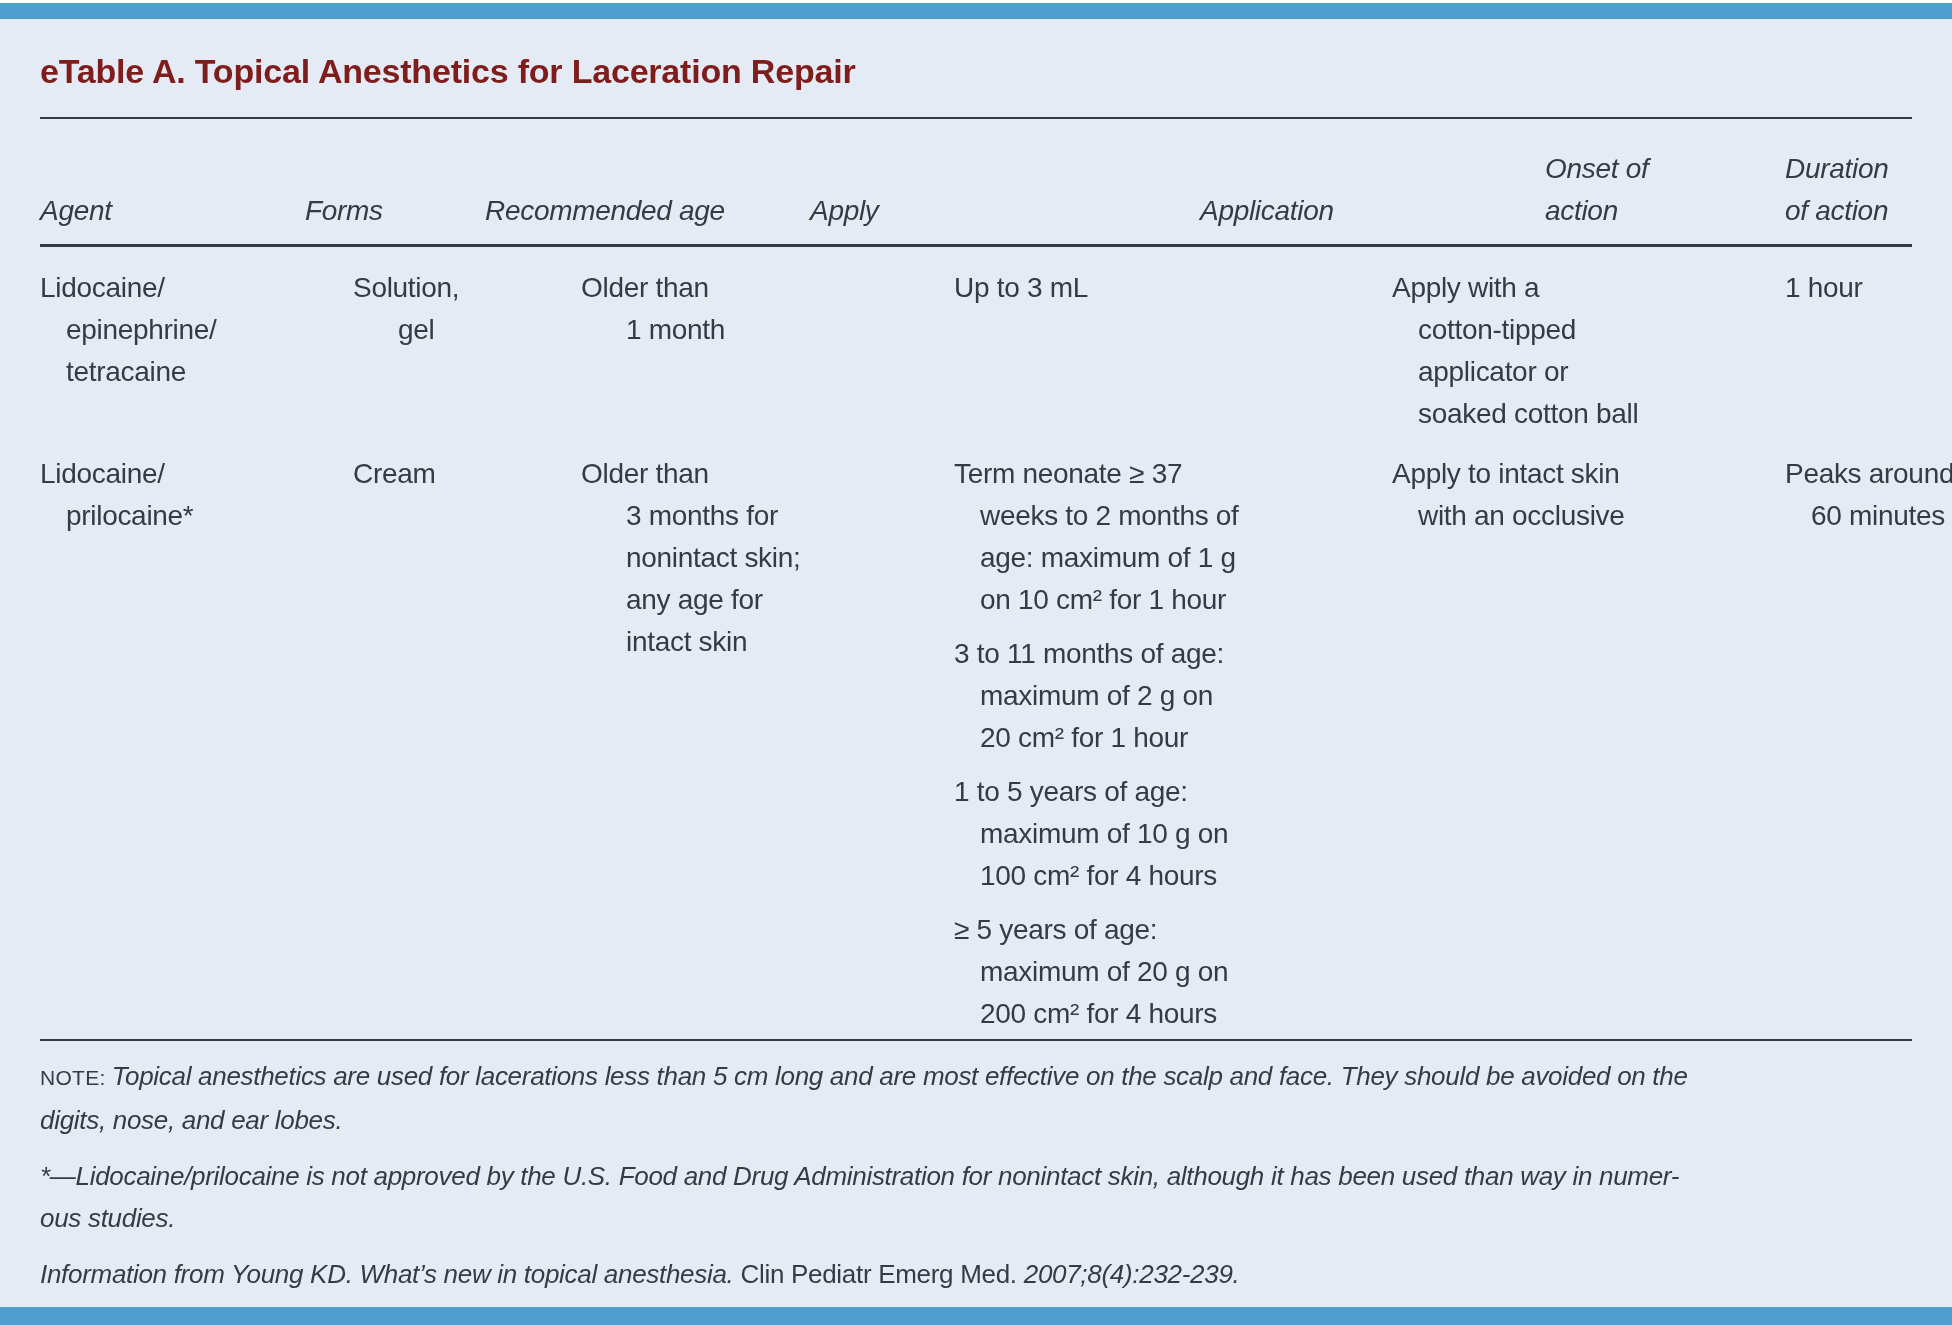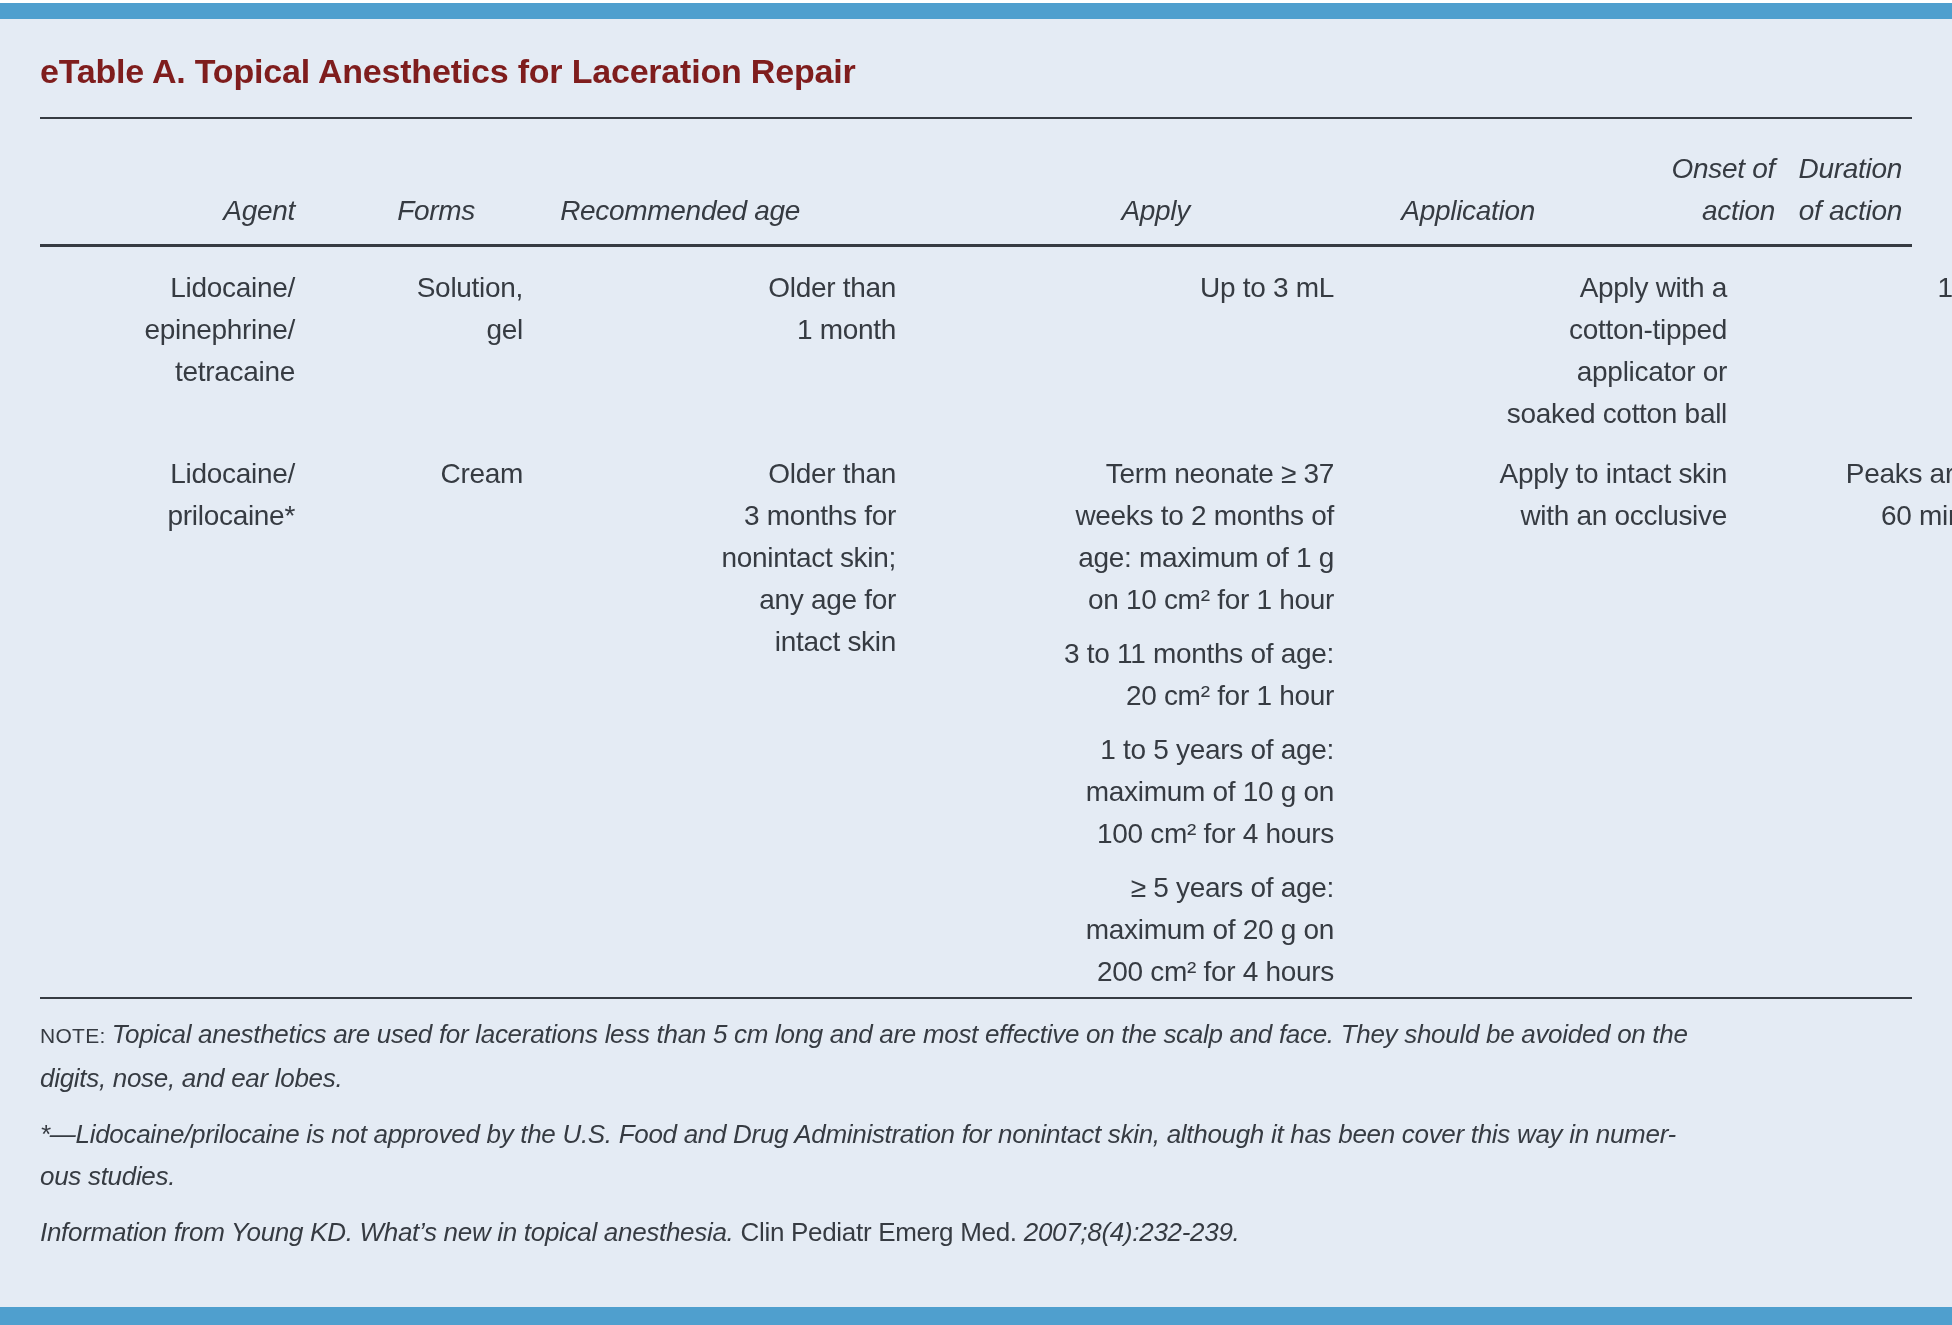--- a/index.html
+++ b/index.html
@@ -12,21 +12,21 @@
   .content{position:relative;padding:19px 40px 0 40px;color:#363b42;letter-spacing:-0.3px;}
   .title{margin:32px 0 0 0;font-size:34px;line-height:40px;font-weight:bold;color:#7f1d1d;letter-spacing:-0.2px;}
   .rule{border:0;border-top:2.5px solid #363b42;margin:0;}
   .rule.r1{margin-top:26px;}
   .rule.r3{margin-top:4px;}
   .grid{display:grid;grid-template-columns:265px 180px 325px 390px 345px 240px 127px;}
   .hrow{align-items:end;height:128px;box-sizing:border-box;padding-bottom:12px;
         border-bottom:3px solid #363b42;font-style:italic;font-size:28px;line-height:42px;}
   .trow{padding-top:20px;font-size:28px;gap:48px;}
   .trow:nth-child(2){padding-top:18px;}
-  .cell{padding-right:10px;text-align:right;}
+  .cell{padding-right:10px;}
   .ln{line-height:42px;white-space:nowrap;}
   .ln.i1{padding-left:26px;}
   .ln.i2{padding-left:45px;}
   .ln.gap{margin-top:12px;}
   .notes{padding-top:14px;font-size:26px;color:#363b42;}
   .note{margin-bottom:14px;}
   .nline{line-height:42px;white-space:nowrap;}
   .seg-it{font-style:italic;}
   .seg-rm{font-style:normal;}
   .seg-sc{font-style:normal;font-size:21px;letter-spacing:0.3px;text-align:center;}
@@ -110,20 +110,21 @@
             <div class="ln i2">nonintact skin;</div>
             <div class="ln i2">any age for</div>
             <div class="ln i2">intact skin</div>
           </div>
           <div class="cell">
             <div class="ln i0">Term neonate ≥ 37</div>
             <div class="ln i1">weeks to 2 months of</div>
             <div class="ln i1">age: maximum of 1 g</div>
             <div class="ln i1">on 10 cm² for 1 hour</div>
             <div class="ln i0 gap">3 to 11 months of age:</div>
+            <div class="ln i1">maximum of 2 g on</div>
             <div class="ln i1">20 cm² for 1 hour</div>
             <div class="ln i0 gap">1 to 5 years of age:</div>
             <div class="ln i1">maximum of 10 g on</div>
             <div class="ln i1">100 cm² for 4 hours</div>
             <div class="ln i0 gap">≥ 5 years of age:</div>
             <div class="ln i1">maximum of 20 g on</div>
             <div class="ln i1">200 cm² for 4 hours</div>
           </div>
           <div class="cell">
             <div class="ln i0">Apply to intact skin</div>
@@ -140,21 +141,21 @@
         </div>
       </div>
 
     <div class="rule r3"></div>
     <div class="notes">
         <div class="note">
           <div class="nline"><span class="seg-sc">NOTE: </span><span class="seg-it">Topical anesthetics are used for lacerations less than 5 cm long and are most effective on the scalp and face. They should be avoided on the</span></div>
           <div class="nline"><span class="seg-it">digits, nose, and ear lobes.</span></div>
         </div>
         <div class="note">
-          <div class="nline"><span class="seg-it">*—Lidocaine/prilocaine is not approved by the U.S. Food and Drug Administration for nonintact skin, although it has been cover this way in numer-</span></div>
+          <div class="nline"><span class="seg-it">*—Lidocaine/prilocaine is not approved by the U.S. Food and Drug Administration for nonintact skin, although it has been used than way in numer-</span></div>
           <div class="nline"><span class="seg-it">ous studies.</span></div>
         </div>
         <div class="note">
           <div class="nline"><span class="seg-it">Information from Young KD. What’s new in topical anesthesia. </span><span class="seg-rm">Clin Pediatr Emerg Med. </span><span class="seg-it">2007;8(4):232-239.</span></div>
         </div>
       </div>
   </div>
 
   <div class="bar bottom" style="background: rgb(79, 159, 206);"></div>
 </div>

